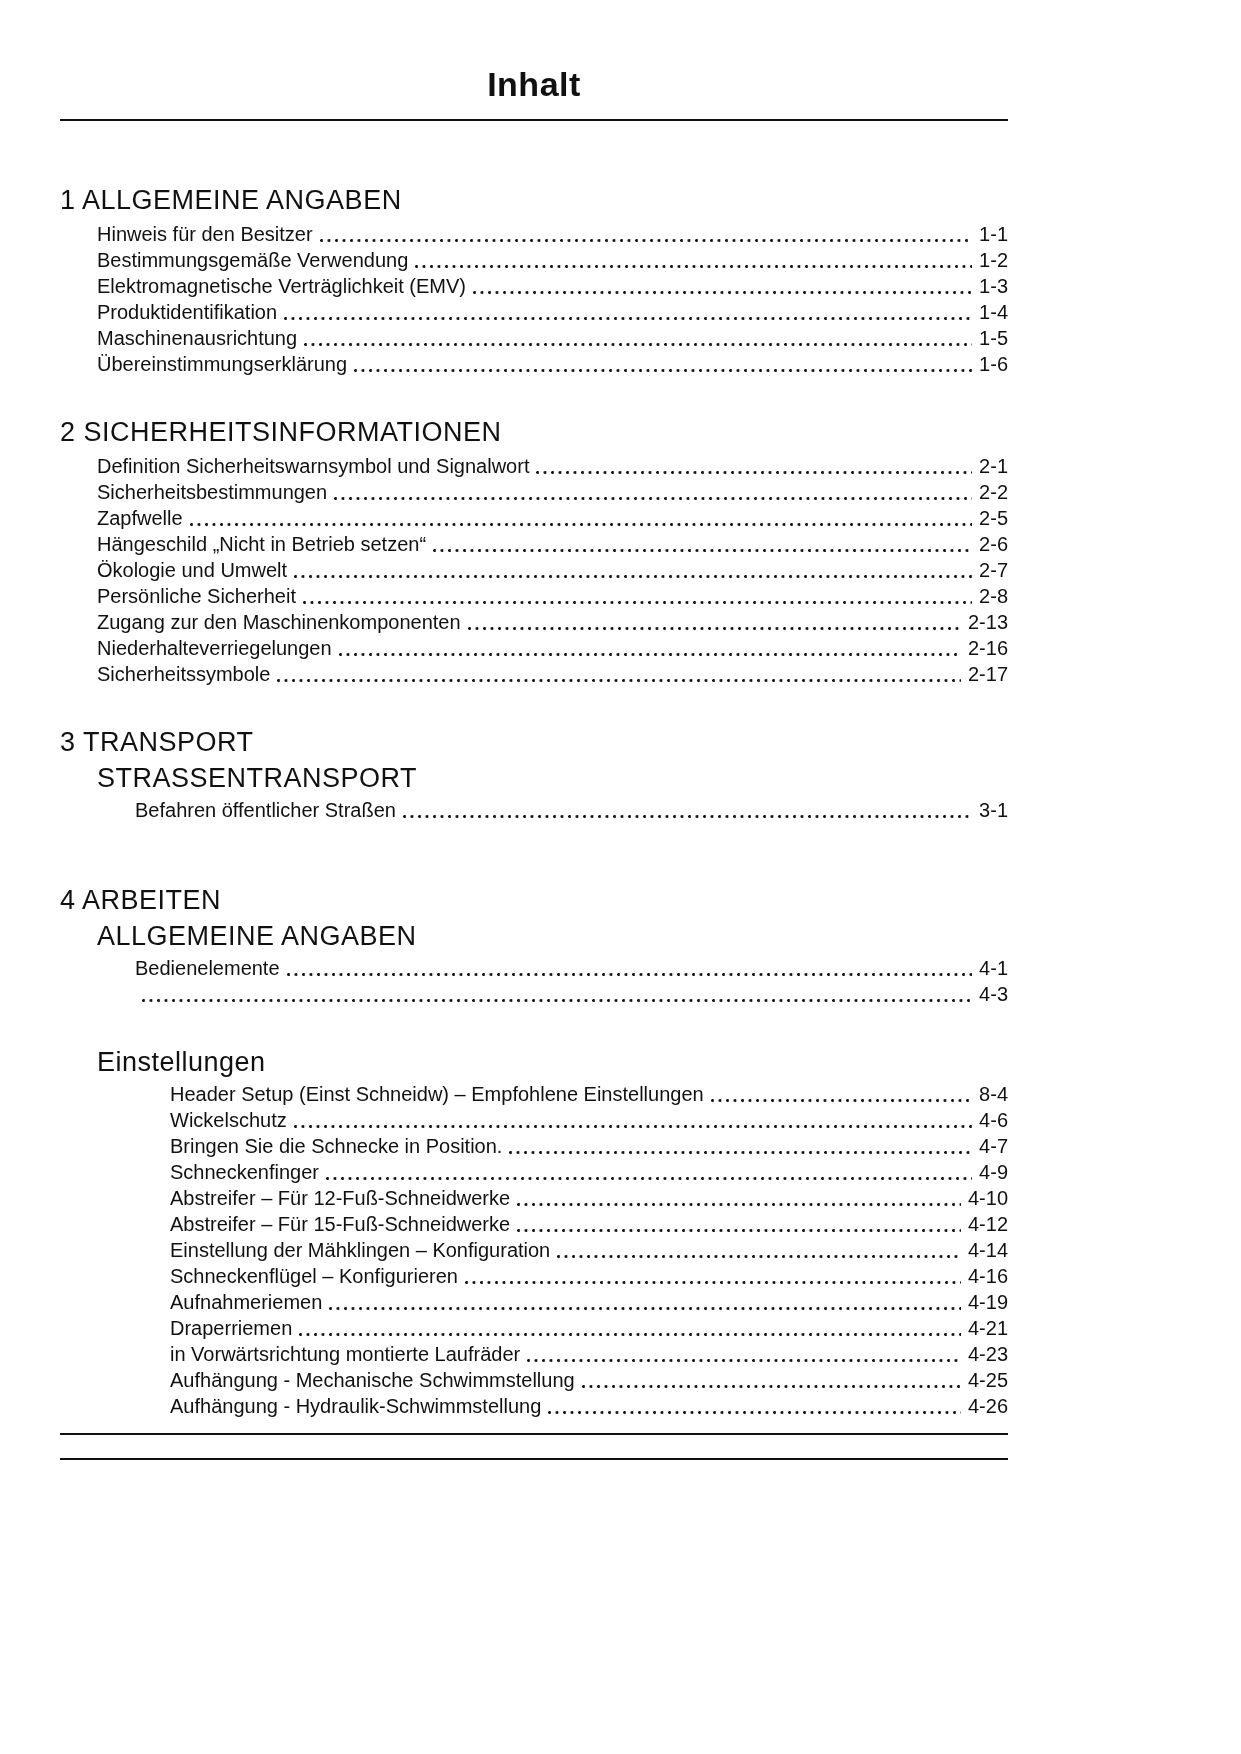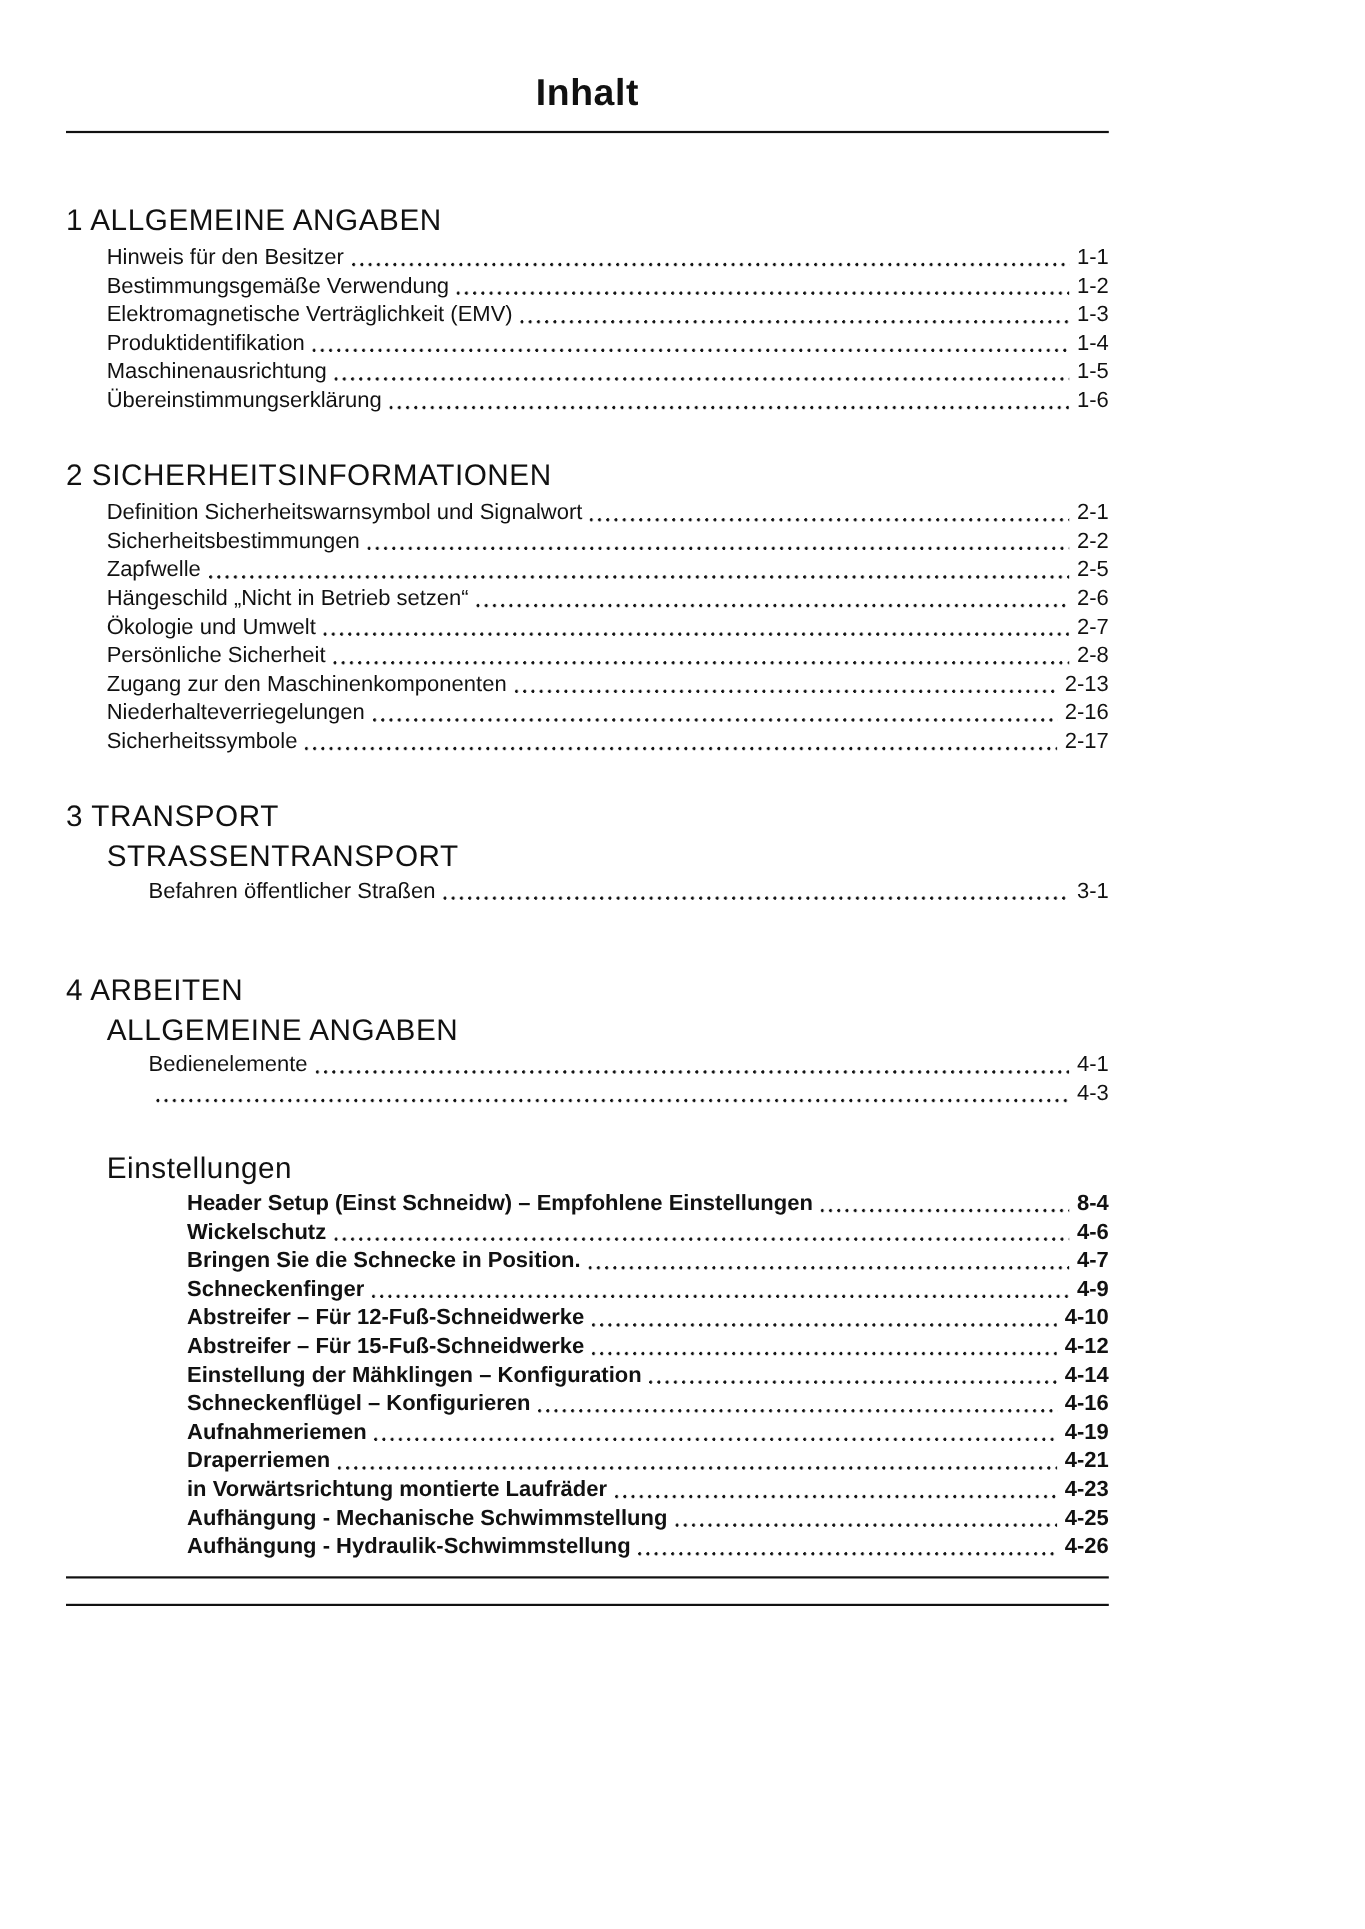--- a/index.html
+++ b/index.html
@@ -55,21 +55,21 @@
   .space-lg { margin-top: 40px; }
   .space-xl { margin-top: 62px; }
   .entry {
     display: flex;
     align-items: baseline;
     line-height: 26px;
     font-size: 20px;
   }
   .entry.lvl1 { padding-left: 37px; }
   .entry.lvl2 { padding-left: 75px; }
-  .entry.lvl3 { padding-left: 110px; font-weight: bold; }
+  .entry.lvl3 { padding-left: 110px; }
   .entry-title {
     white-space: nowrap;
     flex: 0 0 auto;
   }
   .leader {
     flex: 1 1 auto;
     min-width: 18px;
     height: 3px;
     align-self: flex-end;
     margin: 0 7px 5px 7px;

